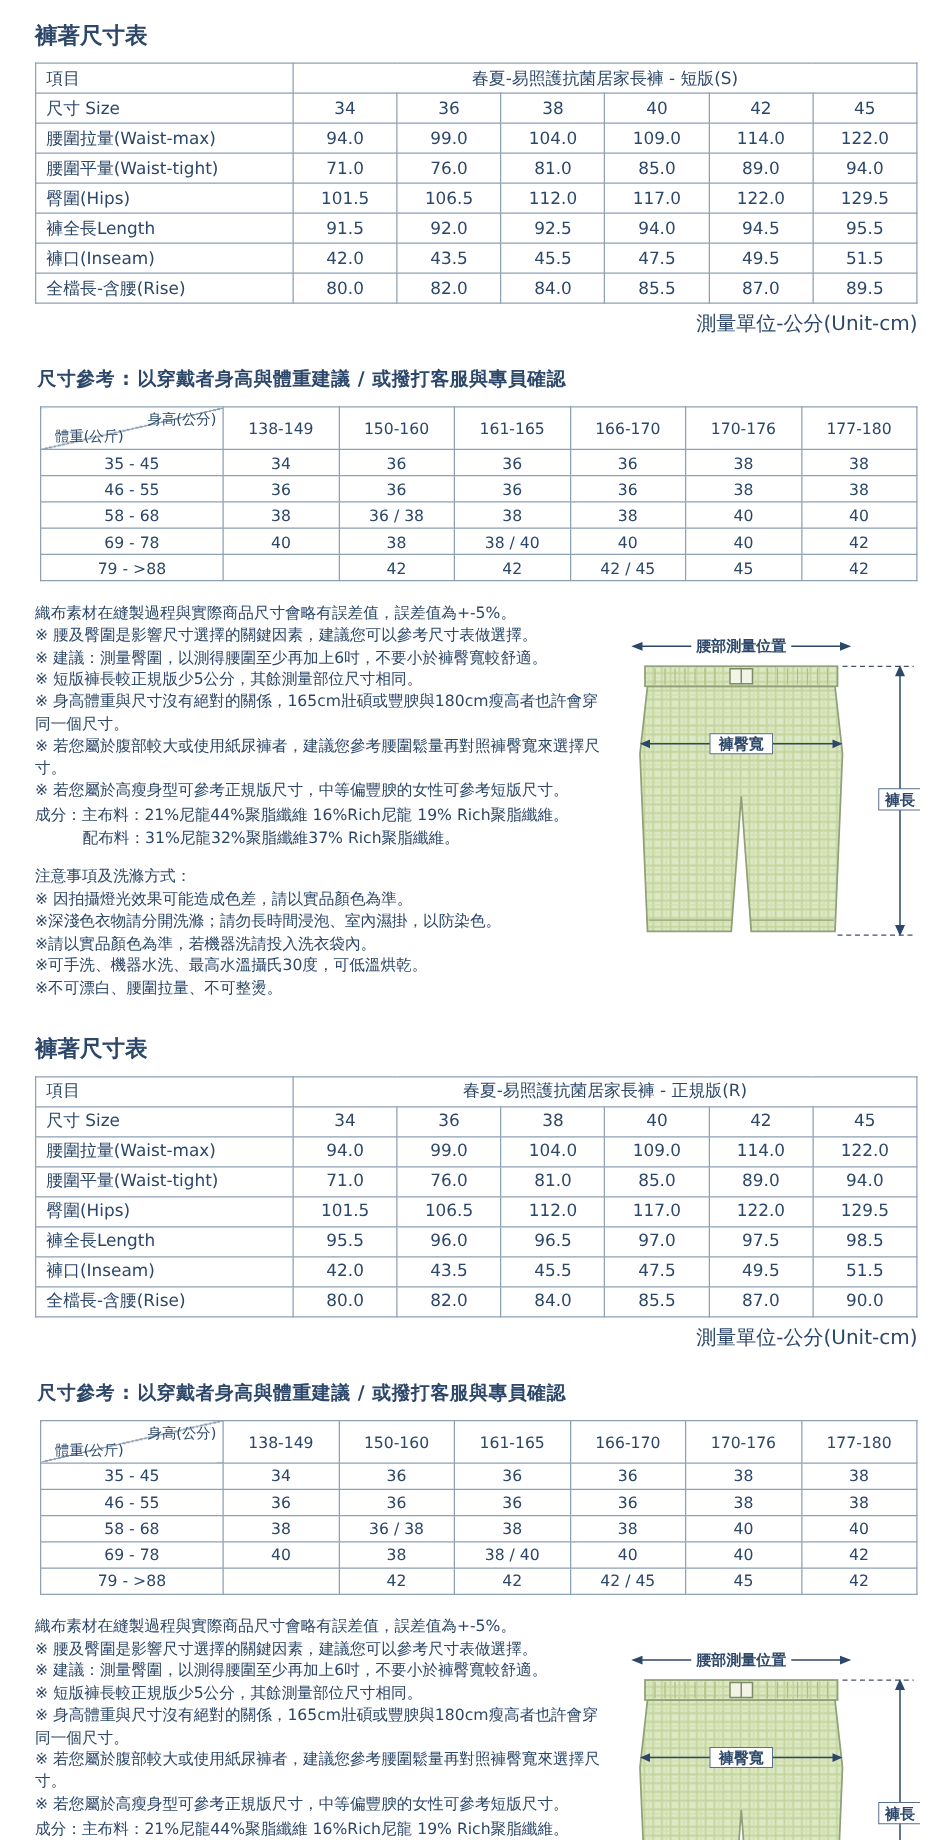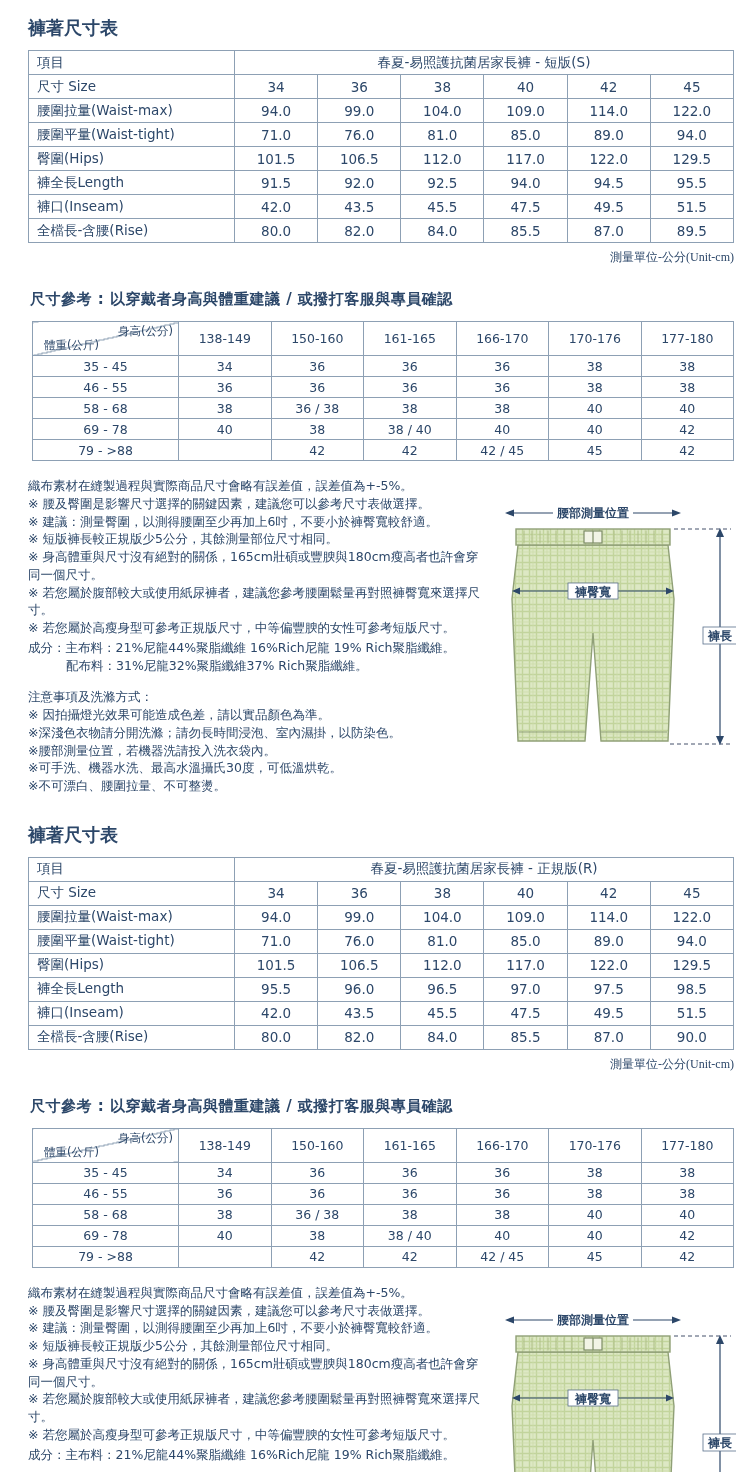--- a/index.html
+++ b/index.html
@@ -6,21 +6,21 @@
   html,body{background:#ffffff;}
   body{width:750px;color:#2c4769;font-family:"DejaVu Sans","Liberation Sans",sans-serif;}
   .page{padding:10px 10px 16px 28px;}
   .chart-section{margin-bottom:28px;}
   .section-title{font-size:18px;font-weight:bold;margin:6px 0 10px;}
   table{border-collapse:collapse;table-layout:fixed;}
   .size-table{width:706px;}
   .size-table td{border:1px solid #8da0b4;height:24px;font-size:13.5px;text-align:center;padding:1px 3px;white-space:nowrap;overflow:hidden;}
   .size-table col.c-label{width:206px;}
   .size-table .row-label{text-align:left;padding-left:8px;}
-  .unit-note{width:706px;text-align:right;font-size:12px;margin:6px 0 24px;font-family:Liberation Serif, serif;}
+  .unit-note{width:706px;text-align:right;font-size:16px;margin:6px 0 24px;}
   .ref-heading{font-size:15px;font-weight:bold;margin:0 0 12px 2px;letter-spacing:0.5px;}
   .ref-table{width:702px;margin-left:4px;}
   .ref-table td{border:1px solid #8da0b4;font-size:12.5px;text-align:center;height:21px;padding:1px 2px;white-space:nowrap;overflow:hidden;}
   .ref-table col.c-corner{width:146px;}
   .ref-table .row-label{text-align:center;}
   .ref-table .corner{position:relative;height:34px;
     background-image:linear-gradient(to bottom right,transparent calc(50% - 0.6px),#8da0b4 calc(50% - 0.6px),#8da0b4 calc(50% + 0.6px),transparent calc(50% + 0.6px));}
   .corner-top{position:absolute;top:2px;right:5px;font-size:11.5px;}
   .corner-bottom{position:absolute;bottom:2px;left:11px;font-size:11.5px;}
   .notes-wrap{display:flex;align-items:flex-start;margin-top:16px;}
@@ -202,21 +202,21 @@
           </div>
         <div class="comp">
           <div class="note-line">成分：主布料：21%尼龍44%聚脂纖維 16%Rich尼龍 19% Rich聚脂纖維。</div>
           <div class="note-line comp-indent">配布料：31%尼龍32%聚脂纖維37% Rich聚脂纖維。</div>
         </div>
         <div class="care">
           <div class="note-line">注意事項及洗滌方式：</div>
           <div>
               <div class="note-line">※ 因拍攝燈光效果可能造成色差，請以實品顏色為準。</div>
               <div class="note-line">※深淺色衣物請分開洗滌；請勿長時間浸泡、室內濕掛，以防染色。</div>
-              <div class="note-line">※腰部測量位置，若機器洗請投入洗衣袋內。</div>
+              <div class="note-line">※請以實品顏色為準，若機器洗請投入洗衣袋內。</div>
               <div class="note-line">※可手洗、機器水洗、最高水溫攝氏30度，可低溫烘乾。</div>
               <div class="note-line">※不可漂白、腰圍拉量、不可整燙。</div>
             </div>
         </div>
       </div>
       <div class="diagram-slot">
   <svg width="238" height="256" viewBox="0 0 238 256">
     <defs>
       <pattern id="plaid-0" width="14" height="14" patternUnits="userSpaceOnUse">
         <rect width="14" height="14" fill="#dde8c4"></rect>

